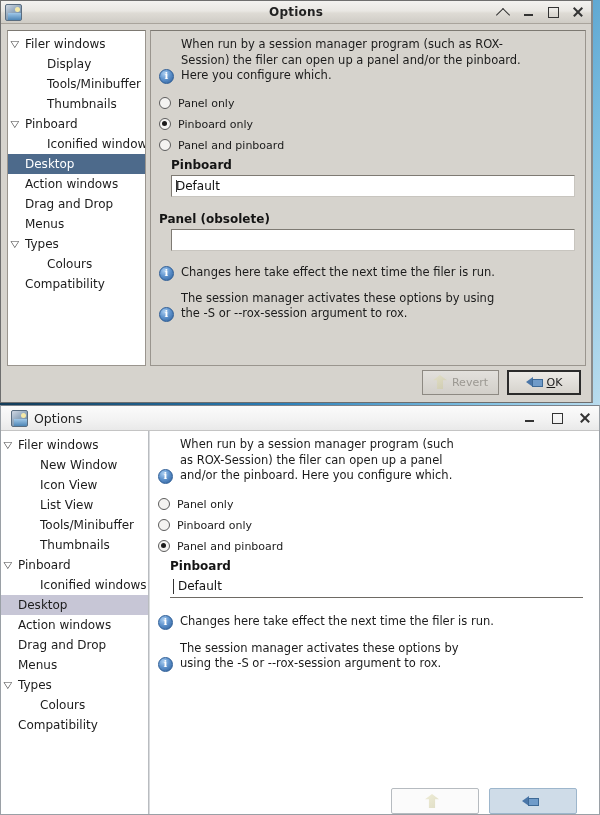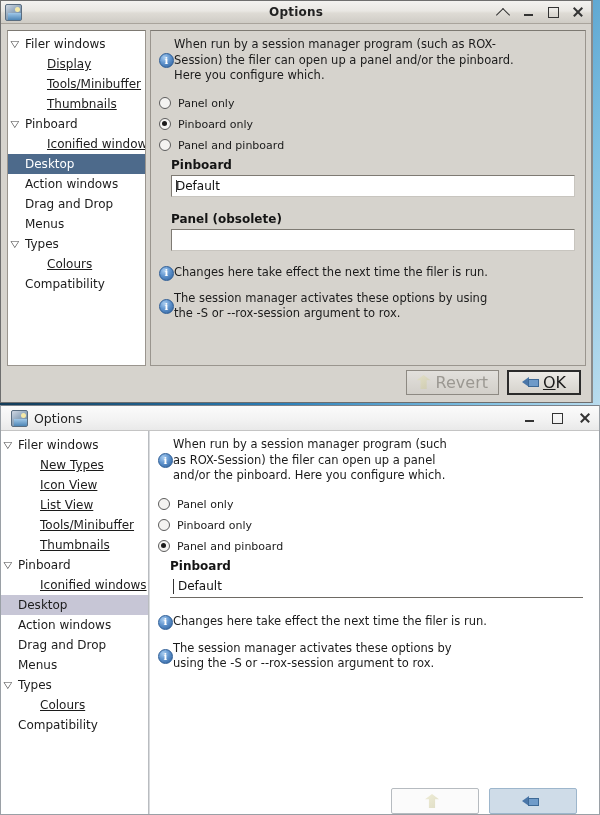--- a/index.html
+++ b/index.html
@@ -101,26 +101,26 @@
   .trow {
     display: flex; align-items: center;
     height: 20px; font-size: 12px; color: #1c1c1c;
     padding-left: 4px; white-space: nowrap;
   }
   .trow .arrow {
     width: 13px; flex: none; font-size: 9px; color: #444; text-align: left;
     transform: scaleX(1.25); line-height: 1;
   }
   .trow.d0 .lbl { padding-left: 0; text-align: right; }
-  .trow.d1 .lbl { padding-left: 22px; text-decoration: underline; }
+  .trow.d1 .lbl { padding-left: 22px; }
   .trow.sel-focus { background: #4d6a8b; color: #ffffff; }
   .trow.sel-blur  { background: #c7c6d6; color: #1c1c1c; }
 
   
-  .infoline { display: flex; align-items: center; margin-bottom: 2px; }
+  .infoline { display: flex; gap: 7px; align-items: flex-end; margin-bottom: 2px; }
   .iicon {
     width: 15px; height: 15px; flex: none; border-radius: 50%; margin-top: 1px;
     background: radial-gradient(circle at 35% 28%, #a9cdf0 0%, #5f93cd 45%, #2c5d97 100%);
     border: 1px solid #2d5d96;
     position: relative;
   }
   .iicon::before {
     content: "i"; position: absolute; inset: 0;
     display: flex; align-items: center; justify-content: center;
     color: #fff; font-size: 10px; font-weight: bold;
@@ -169,21 +169,21 @@
 
   #win1 .actionbar {
     flex: none; height: 36px; display: flex; align-items: center;
     justify-content: flex-end; gap: 8px; padding: 0 10px 4px 0;
   }
   .btn {
     height: 25px; min-width: 74px; padding: 0 10px;
     background: linear-gradient(to bottom, #eeece8, #d8d5cf);
     border: 1px solid #8d8982;
     display: flex; align-items: center; justify-content: center; gap: 5px;
-    font-size: 16px; color: #1b1b1b;
+    font-size: 11px; color: #1b1b1b;
   }
   .btn.disabled { color: #9b9892; background: linear-gradient(to bottom,#e2e0dc,#d2cfc9); }
   .btn.default {
     border: 2px solid #2b2b2b;
     background: linear-gradient(to bottom, #eceae6, #d6d3cd);
     font-weight: normal;
   }
   .btn .u { text-decoration: underline; }
   .ic-revert {
     width: 14px; height: 14px; flex: none; position: relative;
@@ -342,21 +342,21 @@
         <span class="radio"></span>
         <span>Panel and pinboard</span>
       </div>
 
       <div class="sec-title" style="margin-left:12px;">Pinboard</div>
       <div class="entry-sunken has-caret">
         <span>Default</span>
       </div>
 
       <div style="height:13px"></div>
-      <div class="sec-title" style="margin-left:12px;">Panel (obsolete)</div>
+      <div class="sec-title" style="">Panel (obsolete)</div>
       <div class="entry-sunken">
         <span></span>
       </div>
 
       <div style="height:14px"></div>
       <div class="infoline">
         <div class="iicon"></div>
         <div class="itext">Changes here take effect the next time the filer is run.</div>
       </div>
       <div style="height:8px"></div>
@@ -392,21 +392,21 @@
   </div>
 
   <div class="wbody">
     <div class="tree">
       <div class="trow d0">
         <span class="arrow">▽</span>
         <span class="lbl">Filer windows</span>
       </div>
       <div class="trow d1">
         <span class="arrow"></span>
-        <span class="lbl">New Types</span>
+        <span class="lbl">New Window</span>
       </div>
       <div class="trow d1">
         <span class="arrow"></span>
         <span class="lbl">Icon View</span>
       </div>
       <div class="trow d1">
         <span class="arrow"></span>
         <span class="lbl">List View</span>
       </div>
       <div class="trow d1">

